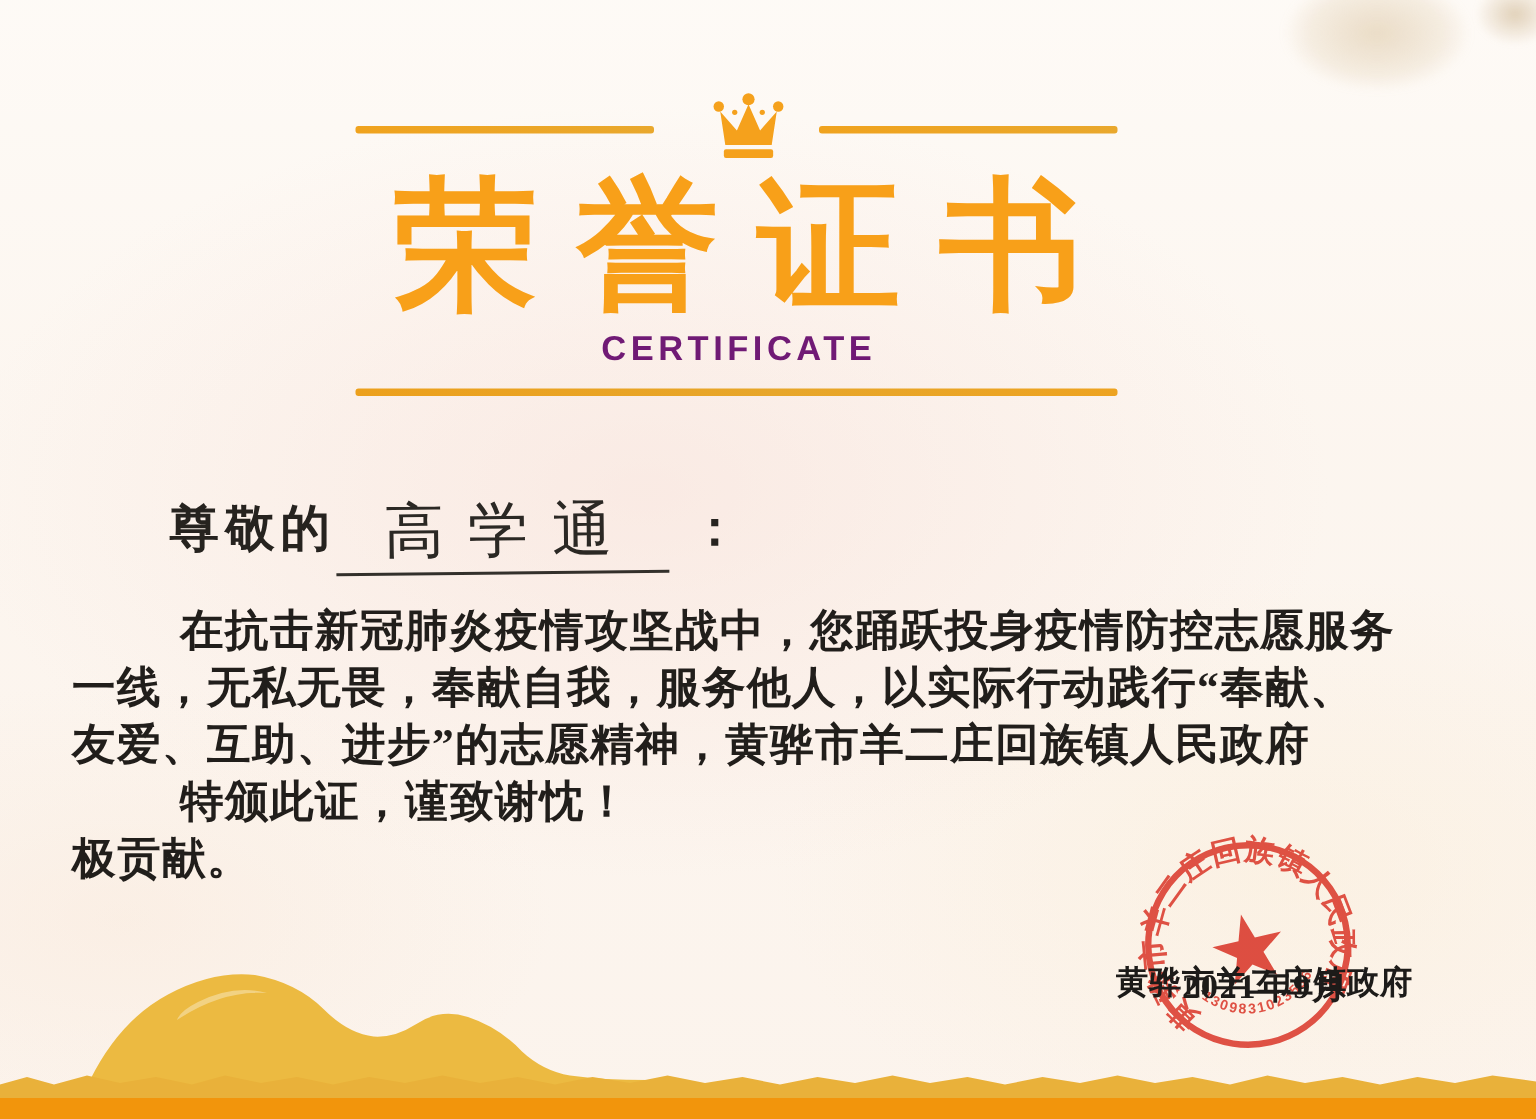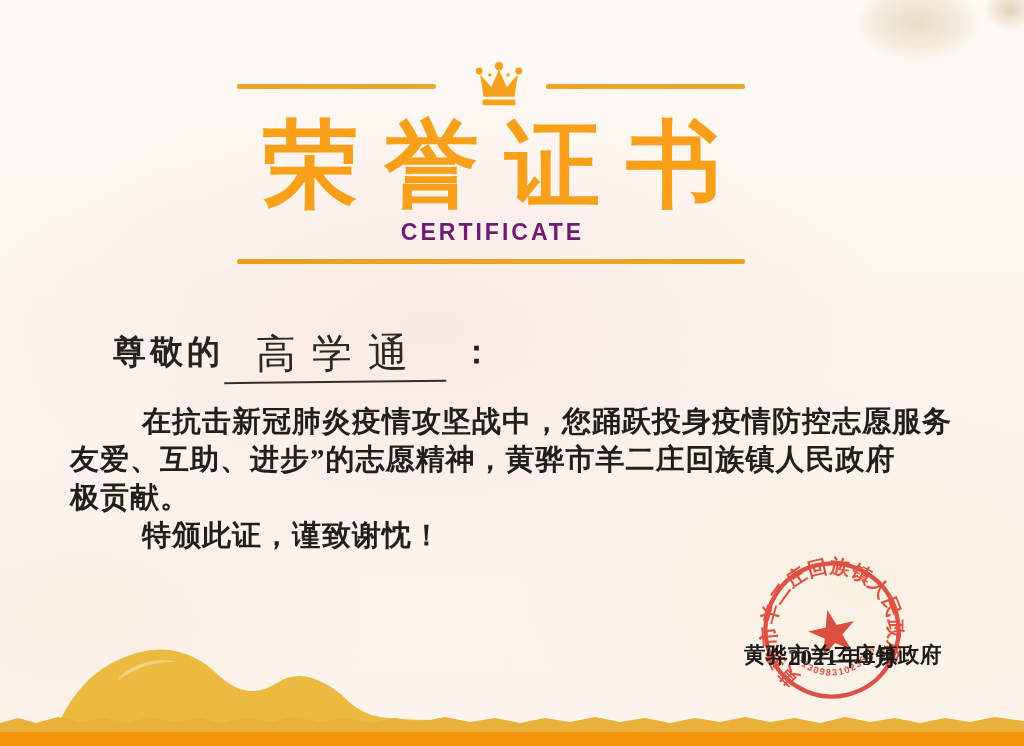--- a/index.html
+++ b/index.html
@@ -86,21 +86,21 @@
     font-size: 40px; font-weight: 500; letter-spacing: 16px;
     padding-left: 10px;
     transform: rotate(-0.6deg) translateY(-2px);
     color: #2b2824;
     vertical-align: -6px;
   }
   .colon { margin-left: 14px; }
 
   
   .body-text {
-    position: absolute; left: 70px; top: 402px; width: 900px;
+    position: absolute; left: 48px; top: 402px; width: 900px;
     font-size: 29px; line-height: 38px;
     font-weight: 600; color: #211e1b;
     letter-spacing: 1px;
   }
   .body-text .line { white-space: nowrap; }
   .body-text .indent { padding-left: 72px; }
 
   
   .seal {
     position: absolute; left: 756px; top: 554px;
@@ -167,23 +167,24 @@
     <div class="subtitle">CERTIFICATE</div>
     <div class="rule-full"></div>
   </div>
 
   <div class="salutation">
     <span>尊敬的</span><span class="recipient">高学通</span><span class="colon">：</span>
   </div>
 
   <div class="body-text">
     <div class="line indent">在抗击新冠肺炎疫情攻坚战中，您踊跃投身疫情防控志愿服务</div>
+    <div class="line">一线，无私无畏，奉献自我，服务他人，以实际行动践行“奉献、</div>
     <div class="line">友爱、互助、进步”的志愿精神，黄骅市羊二庄回族镇人民政府</div>
+    <div class="line indent">特颁此证，谨致谢忱！</div>
     <div class="line">极贡献。</div>
-    <div class="line indent">特颁此证，谨致谢忱！</div>
   </div>
 
   <svg class="seal" viewBox="0 0 160 160" aria-hidden="true">
     <defs>
       <path id="arcTop" d="M 37.6,122.4 A 60,60 0 1 1 122.4,122.4" fill="none"></path>
       <path id="arcBottom" d="M 32,96 A 52,52 0 0 0 128,96" fill="none"></path>
     </defs>
     <circle cx="80" cy="80" r="70" fill="none" stroke="#e0463b" stroke-width="4.5"></circle>
     <polygon fill="#df4338" transform="translate(80,84)" points="0,-26 5.9,-8.1 24.7,-8.1 9.5,3.1 15.3,21 0,10 -15.3,21 -9.5,3.1 -24.7,-8.1 -5.9,-8.1"></polygon>
     <text class="ring-text">

